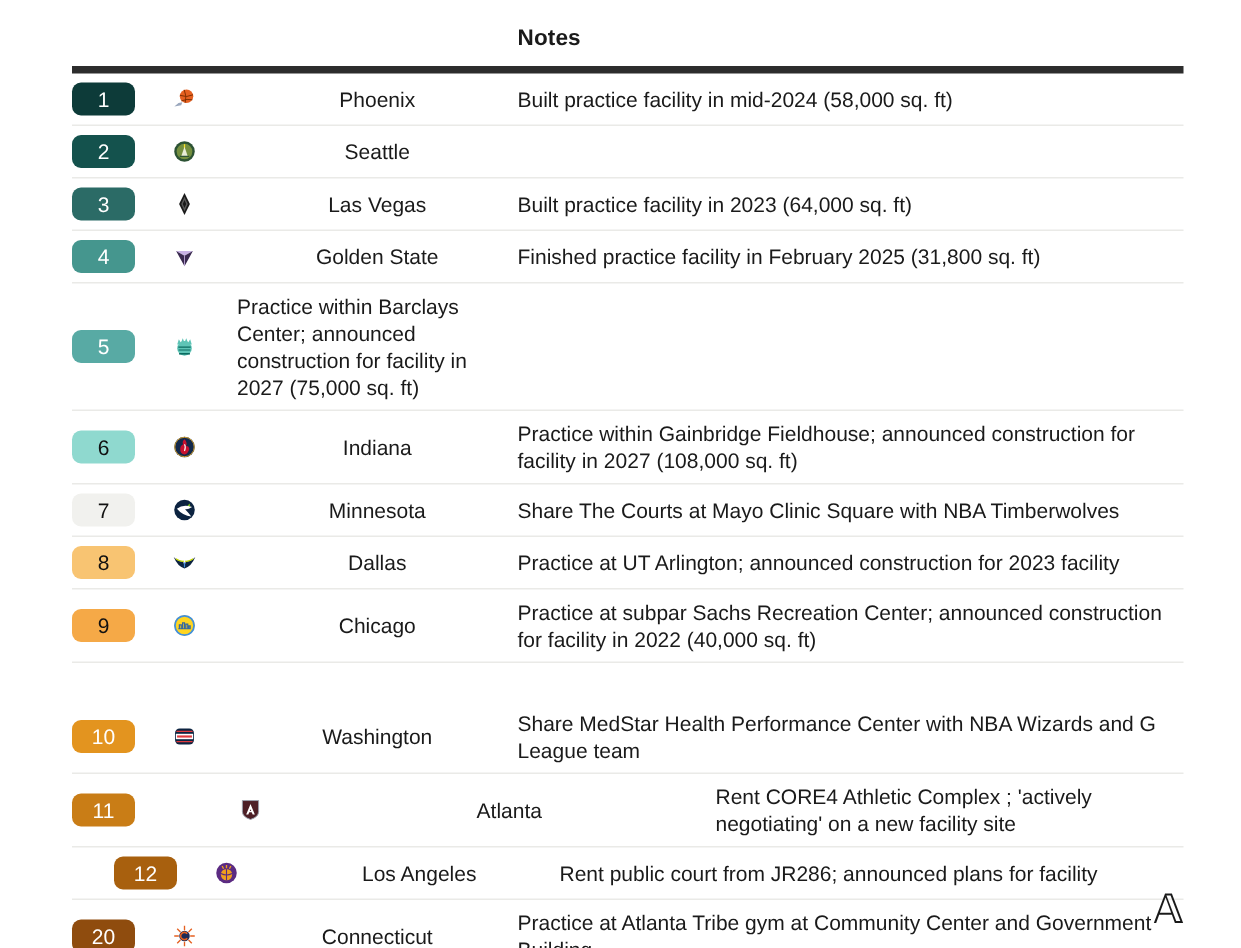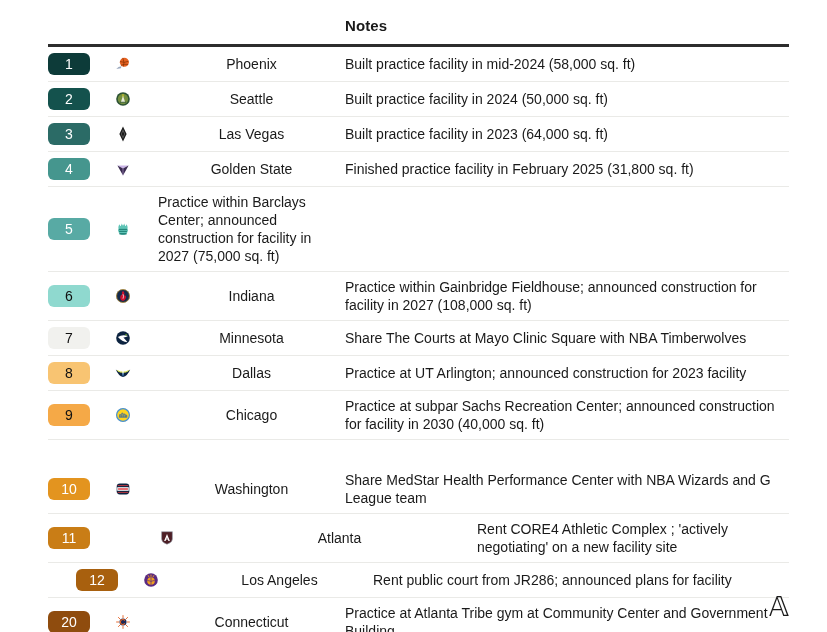--- a/index.html
+++ b/index.html
@@ -13,21 +13,21 @@
   }
   .table {
     position: absolute;
     left: 48px; top: 10px;
     width: 741px;
   }
   .header-row {
     display: grid;
     grid-template-columns: 42px 68px 187px 1fr;
     padding: 7px 0 10px 0;
-    border-bottom: 3px solid #1d4ed8;
+    border-bottom: 5px solid #1d4ed8;
   }
   .notes-header {
     grid-column: 4;
     font-weight: bold;
     font-size: 15px;
     letter-spacing: 0.1px;
   }
   .row {
     display: grid;
     grid-template-columns: 42px 68px 187px 1fr;
@@ -88,21 +88,20 @@
     <span class="logo">
           <svg viewBox="0 0 20 20" width="18" height="18">
             <circle cx="10" cy="10" r="7.6" fill="#2c5234"></circle>
             <circle cx="10" cy="10" r="5.8" fill="#748f3f"></circle>
             <rect x="9.55" y="4.6" width="0.9" height="3.2" fill="#fbe122"></rect>
             <path d="M10 6.5 L12.4 13.6 H7.6Z" fill="#e8ecd8"></path>
             <path d="M6.5 13.6 h7" stroke="#2c5234" stroke-width="0.9"></path>
           </svg>
         </span>
     <span class="team">Seattle</span>
-    <span class="note">Built practice facility in 2024 (50,000 sq. ft)</span>
   </div>
 
   <div class="row" style="border-bottom-color: rgb(234, 234, 231);">
     <span class="badge" style="background: rgb(43, 107, 102); color: rgb(255, 255, 255);">3</span>
     <span class="logo">
           <svg viewBox="0 0 20 20" width="18" height="18">
             <path d="M10 1.8 L14 10 L10 18.2 L6 10Z" fill="#1a1a1a"></path>
             <path d="M10 4.6 L12.4 10 L10 15.4 L7.6 10Z" fill="#ffffff" opacity="0.28"></path>
             <path d="M10 7 L11.3 10 L10 13 L8.7 10Z" fill="#1a1a1a"></path>
           </svg>
@@ -180,21 +179,21 @@
   <div class="row" style="border-bottom-color: rgb(234, 234, 231);">
     <span class="badge" style="background: rgb(245, 169, 71); color: rgb(17, 17, 17);">9</span>
     <span class="logo">
           <svg viewBox="0 0 20 20" width="18" height="18">
             <circle cx="10" cy="10" r="7.6" fill="#ffd520"></circle>
             <circle cx="10" cy="10" r="7.1" fill="none" stroke="#418fde" stroke-width="1.3"></circle>
             <path d="M5.4 12.4 h9.2 M6.2 12.4 v-2.8 h1.4 v2.8 M8.6 12.4 v-4.4 h1.4 v4.4 M11 12.4 v-3.4 h1.4 v3.4 M13.2 12.4 v-2.2 h1 v2.2" stroke="#35689e" stroke-width="0.9" fill="none"></path>
           </svg>
         </span>
     <span class="team">Chicago</span>
-    <span class="note">Practice at subpar Sachs Recreation Center; announced construction for facility in 2030 (40,000 sq. ft)</span>
+    <span class="note">Practice at subpar Sachs Recreation Center; announced construction for facility in 2022 (40,000 sq. ft)</span>
   </div>
 
   <div class="row" style="border-bottom-color: rgb(234, 234, 231); margin-top: 25px;">
     <span class="badge" style="background: rgb(227, 148, 31); color: rgb(255, 255, 255);">10</span>
     <span class="logo">
           <svg viewBox="0 0 20 20" width="18" height="18">
             <rect x="3" y="4" width="14" height="12" rx="3.5" fill="#0c2340"></rect>
             <rect x="3.6" y="8" width="12.8" height="4" fill="#ffffff"></rect>
             <path d="M4.5 10 h11" stroke="#e03a3e" stroke-width="1.6"></path>
             <path d="M4 6.2 h12 M4 13.8 h12" stroke="#e03a3e" stroke-width="0.9"></path>

